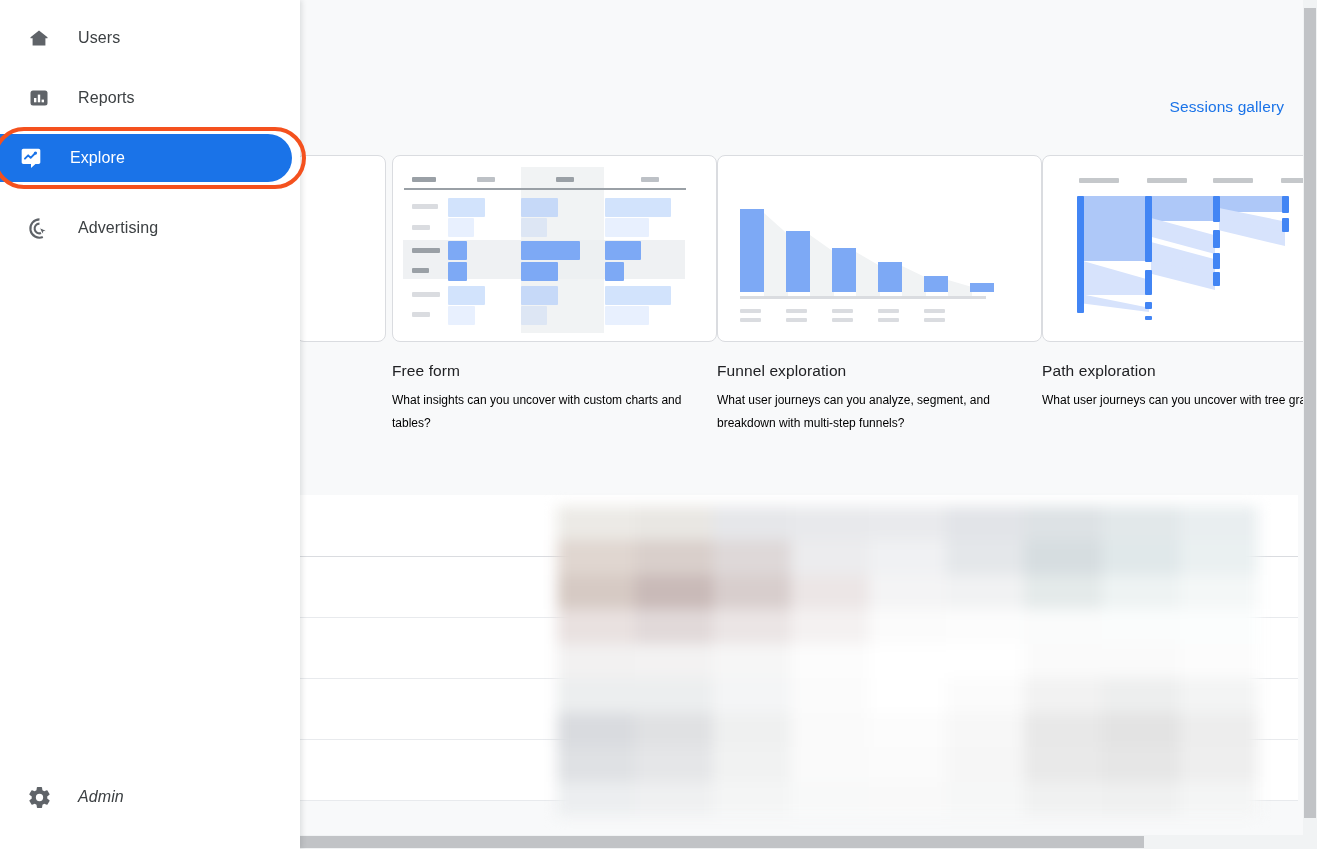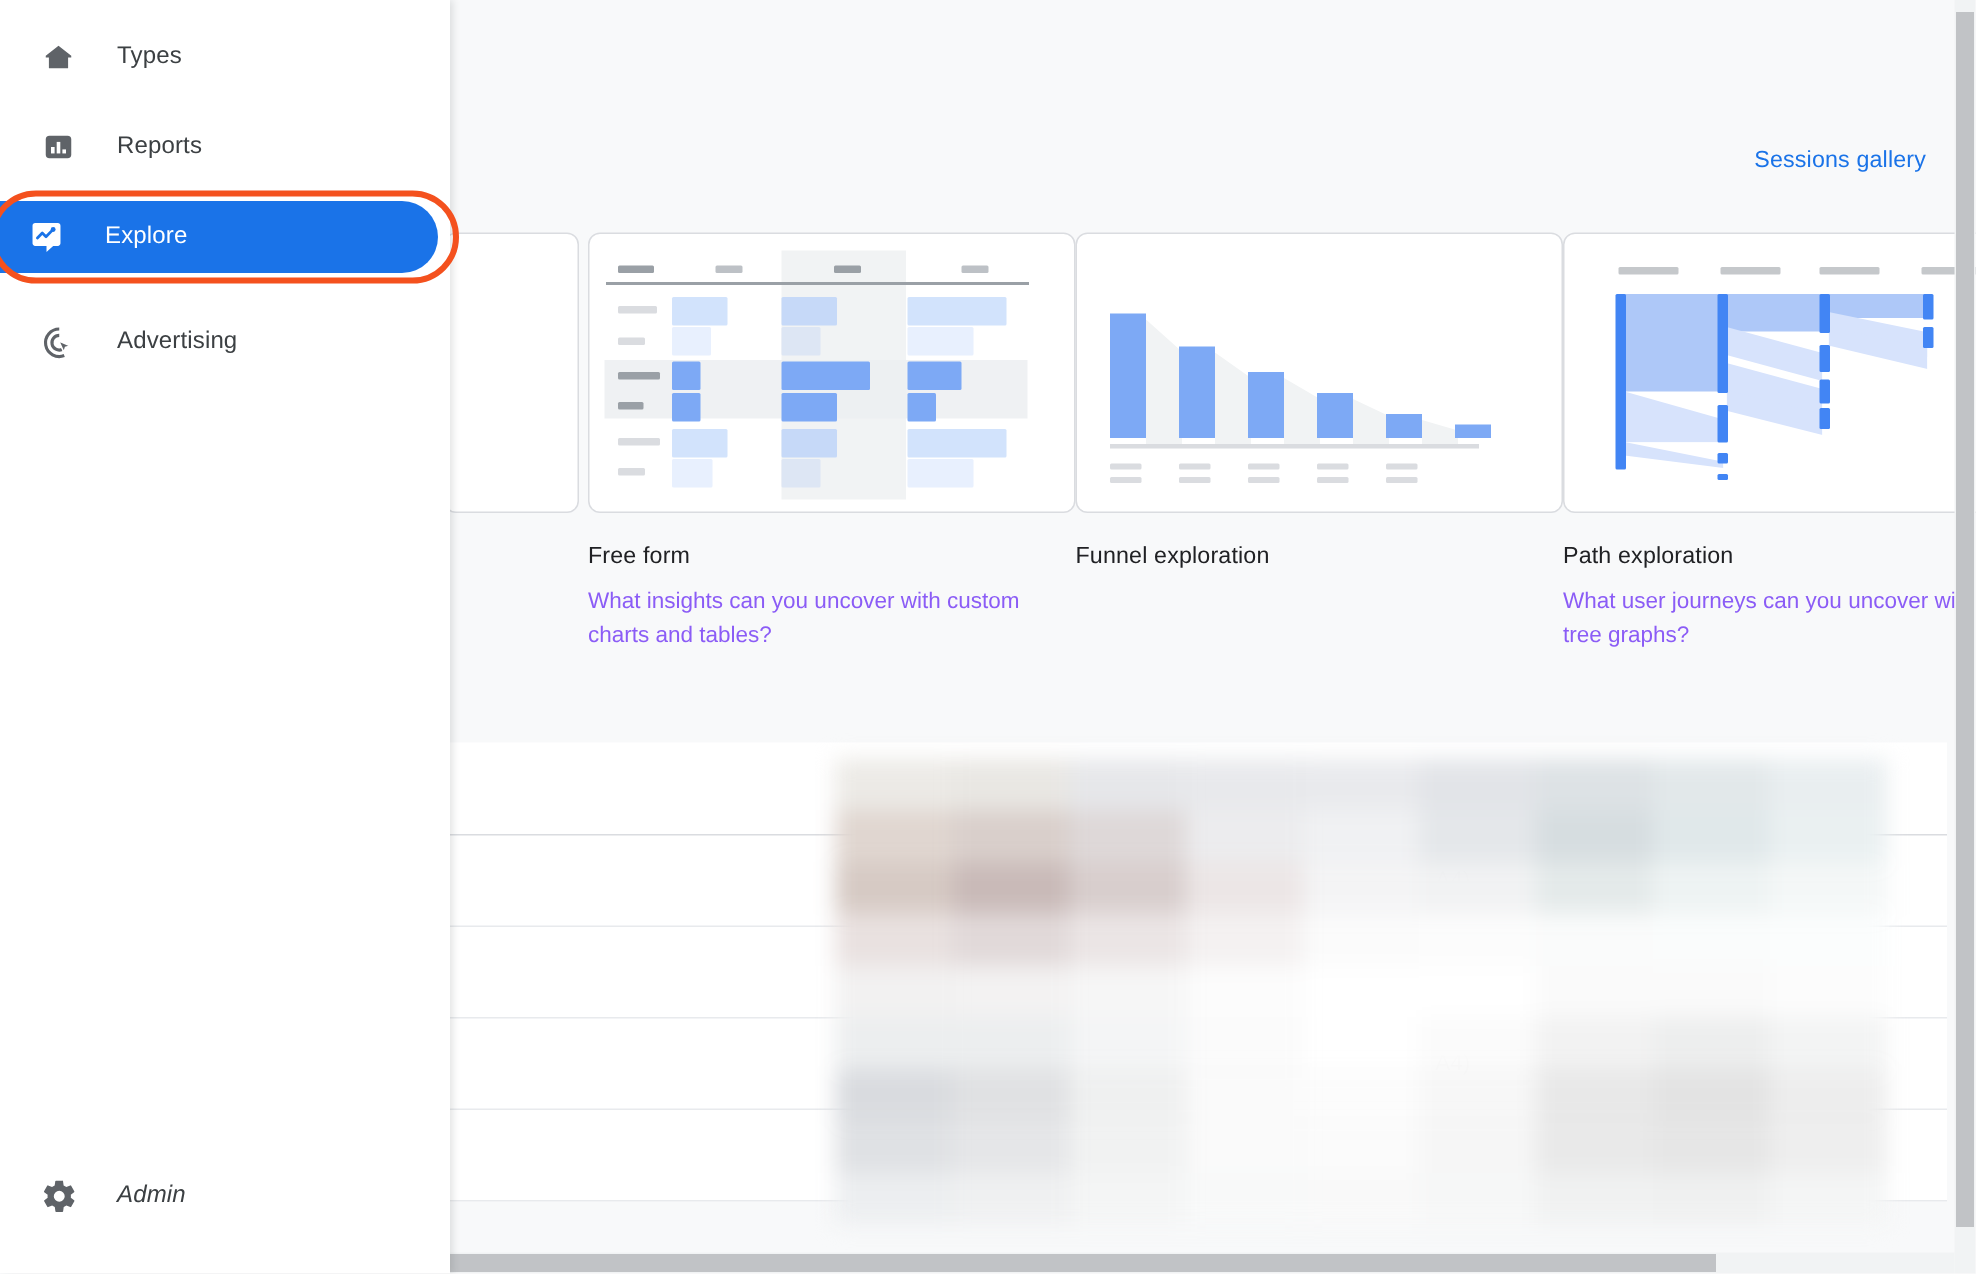--- a/index.html
+++ b/index.html
@@ -38,21 +38,21 @@
     height: 187px; background: #fff;
     border: 1px solid #dadce0; border-radius: 8px;
     overflow: hidden; position: relative;
     cursor: pointer;
   }
   .card-title {
     font-size: 15.5px; color: #202124; margin-top: 20px;
     letter-spacing: .1px; white-space: nowrap;
   }
   .card-desc {
-    font-size: 15px; color: #8b5cf6; margin-top: 9px;
+    font-size: 12px; color: #000000; margin-top: 9px;
     line-height: 23px; width: 297px;
   }
 
   
   .card-blank { width: 90px; flex: 0 0 90px; }
   .card-blank .card-thumb { width: 90px; }
 
   
   .ff { position: absolute; inset: 0; }
   .ff-colshade {
@@ -257,20 +257,21 @@
             <div class="fn-tick" style="left:68px;top:162px;"></div>
             <div class="fn-tick" style="left:114px;top:153px;"></div>
             <div class="fn-tick" style="left:114px;top:162px;"></div>
             <div class="fn-tick" style="left:160px;top:153px;"></div>
             <div class="fn-tick" style="left:160px;top:162px;"></div>
             <div class="fn-tick" style="left:206px;top:153px;"></div>
             <div class="fn-tick" style="left:206px;top:162px;"></div>
           </div>
         </div>
         <div class="card-title">Funnel exploration</div>
+        <div class="card-desc">What user journeys can you analyze, segment, and breakdown with multi-step funnels?</div>
       </div>
 
       <div class="card" style="position:relative;">
         <div class="card-thumb">
           <div class="pt">
 
             <div class="pt-hdr" style="left:36px;width:40px;"></div>
             <div class="pt-hdr" style="left:104px;width:40px;"></div>
             <div class="pt-hdr" style="left:170px;width:40px;"></div>
             <div class="pt-hdr" style="left:238px;width:40px;"></div>
@@ -447,21 +448,21 @@
   <div class="vscroll-thumb"></div>
 
   <div class="sidebar">
 
     <div class="nav-item nav-home">
       <span class="nav-ico">
         <svg width="24" height="24" viewBox="0 0 24 24">
           <path d="M12 4.5 3.5 11.2v1.1h2.1v7.2h12.8v-7.2h2.1v-1.1L12 4.5z" fill="#5f6368"></path>
         </svg>
       </span>
-      <span class="nav-lbl">Types</span>
+      <span class="nav-lbl">Users</span>
     </div>
 
     <div class="nav-item nav-reports">
       <span class="nav-ico">
         <svg width="24" height="24" viewBox="0 0 24 24">
           <rect x="3.5" y="4.5" width="17" height="15" rx="2.5" fill="#5f6368"></rect>
           <rect x="7" y="12" width="2.4" height="4.3" fill="#fff"></rect>
           <rect x="10.8" y="8.6" width="2.4" height="7.7" fill="#fff"></rect>
           <rect x="14.6" y="13.6" width="2.4" height="2.7" fill="#fff"></rect>
         </svg>

